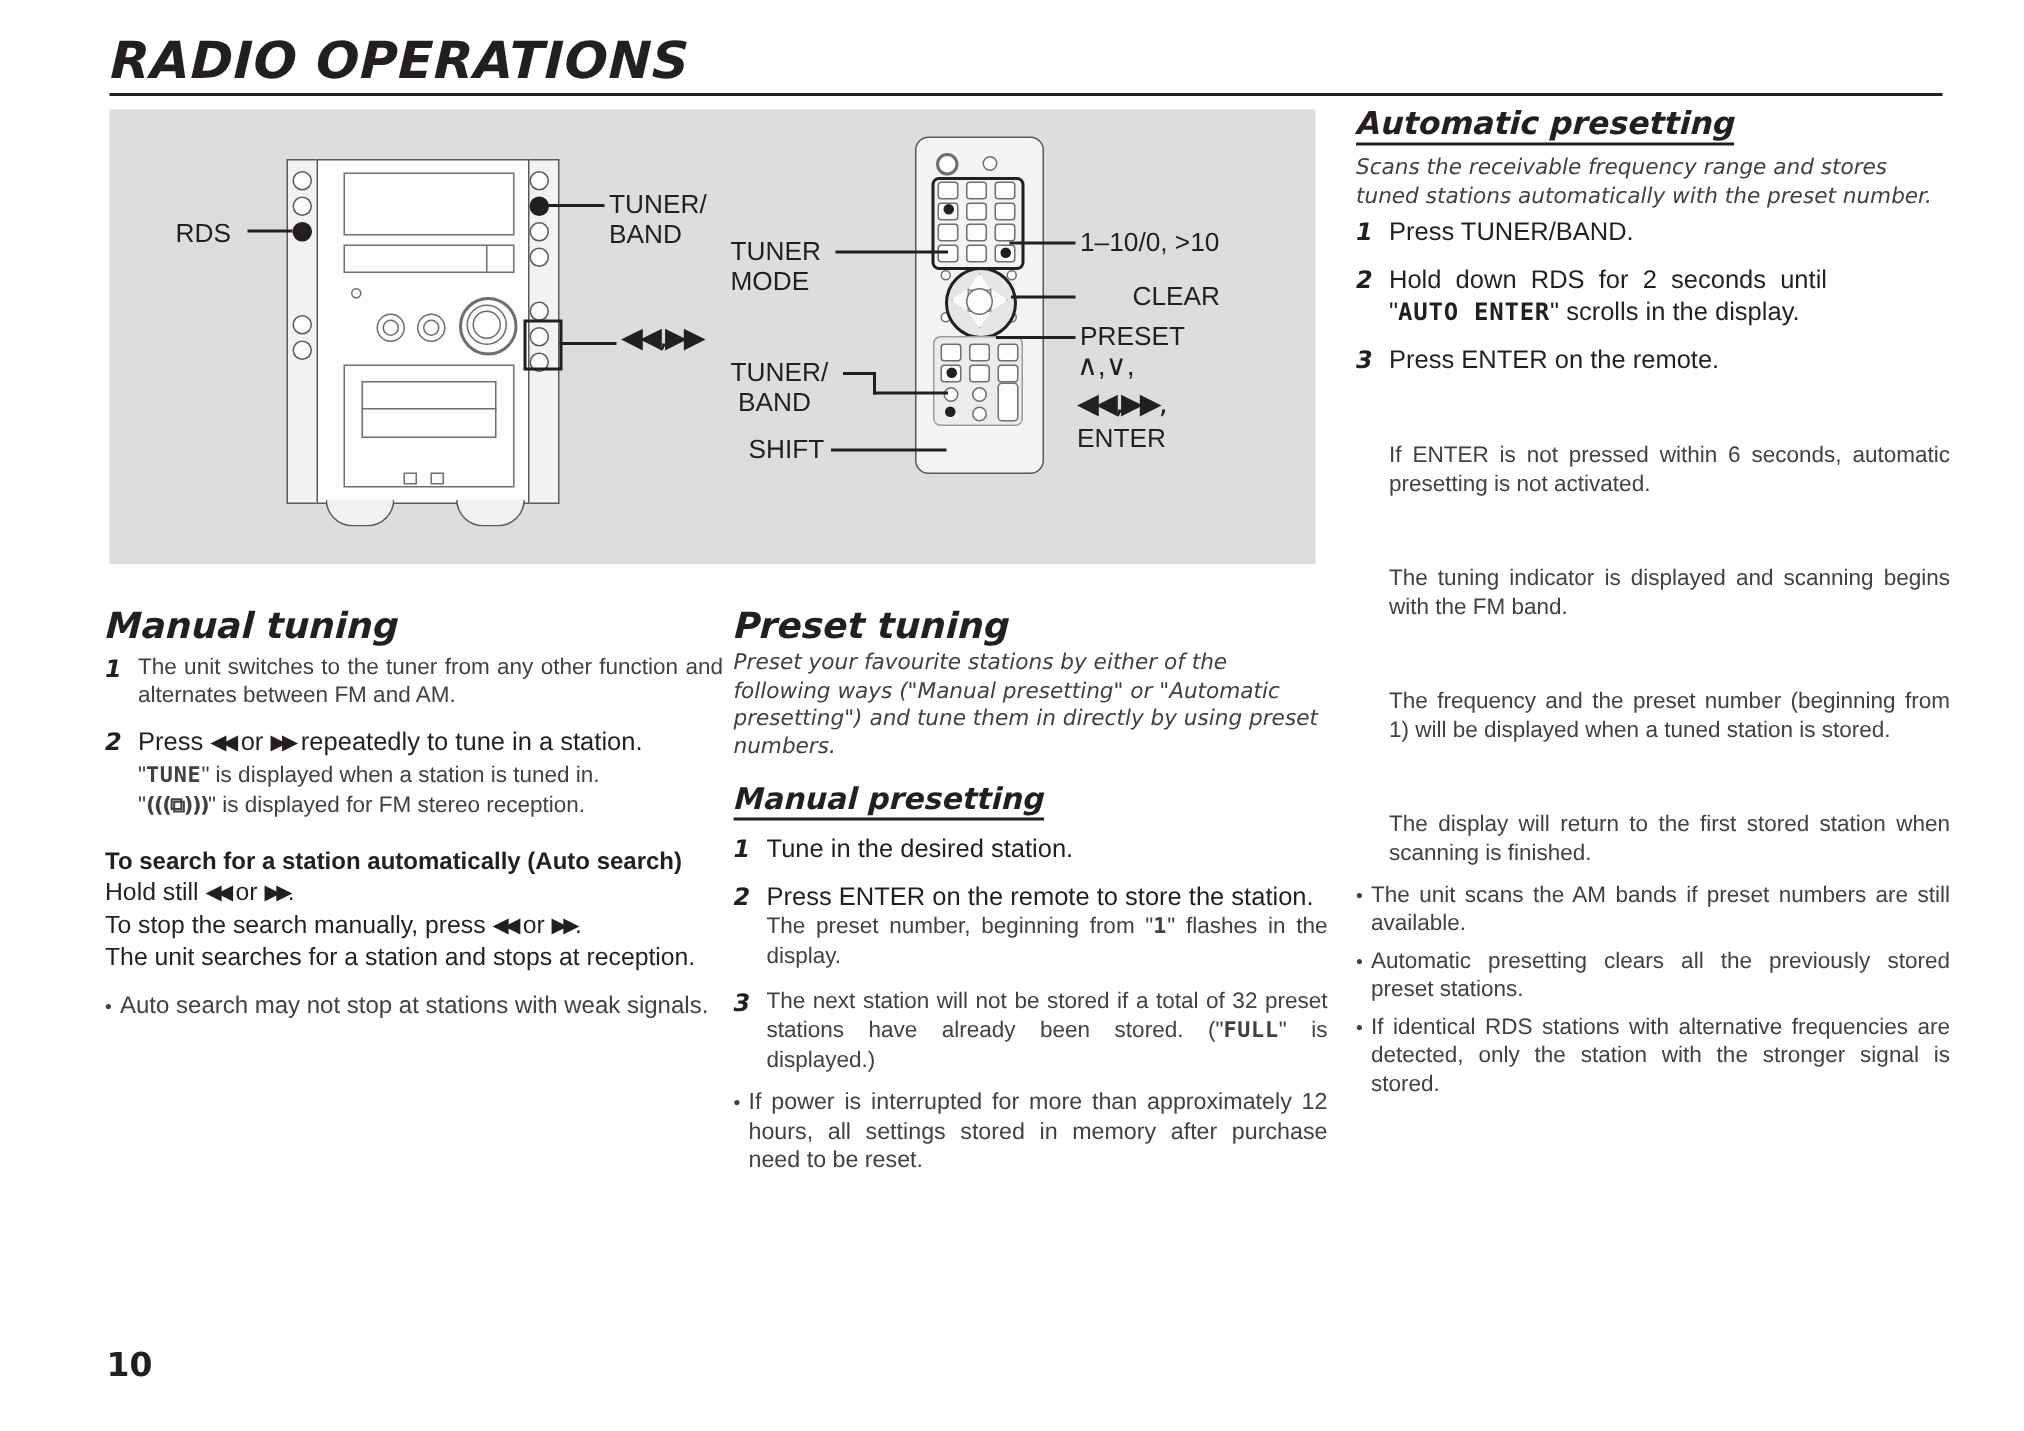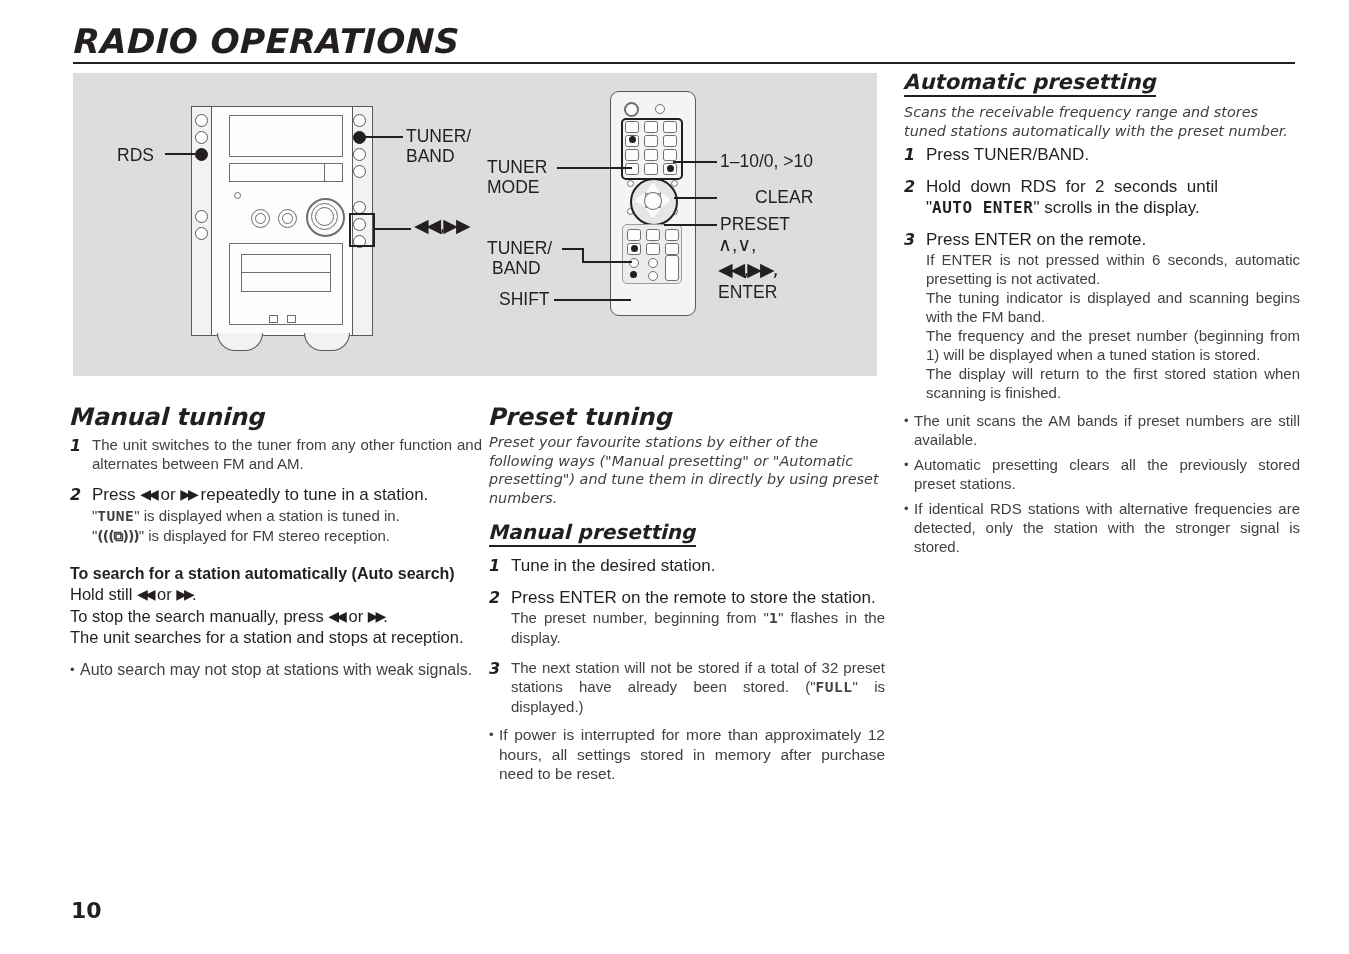--- a/index.html
+++ b/index.html
@@ -200,21 +200,21 @@
     font-size: 17px;
     line-height: 21px;
     color: #231f20;
   }
   .step-sub {
     font-size: 15px;
     line-height: 19px;
     color: #414042;
     text-align: justify;
   }
-  .step-sub.loose { text-align: justify; }
+  .step-sub.loose { text-align: justify; margin-top: 44px; }
 
   p.heading-bold {
     font-weight: bold;
     font-size: 16px;
     line-height: 20px;
     margin: 18px 0 0 0;
     color: #231f20;
   }
   p.plain {
     font-size: 16.5px;

